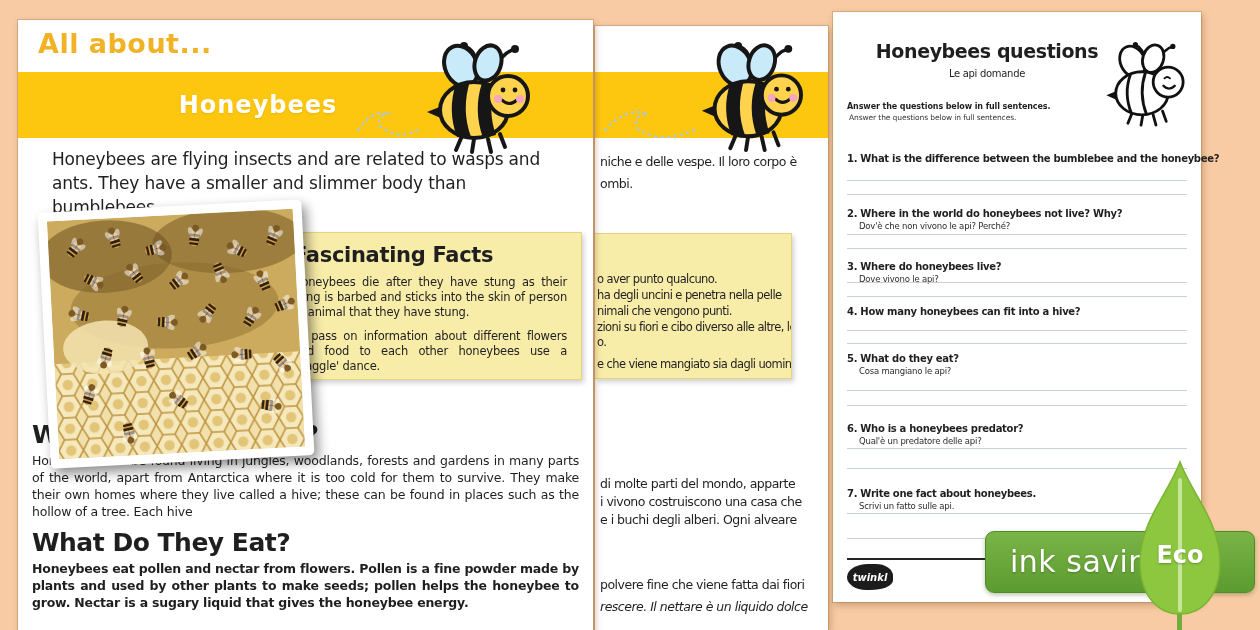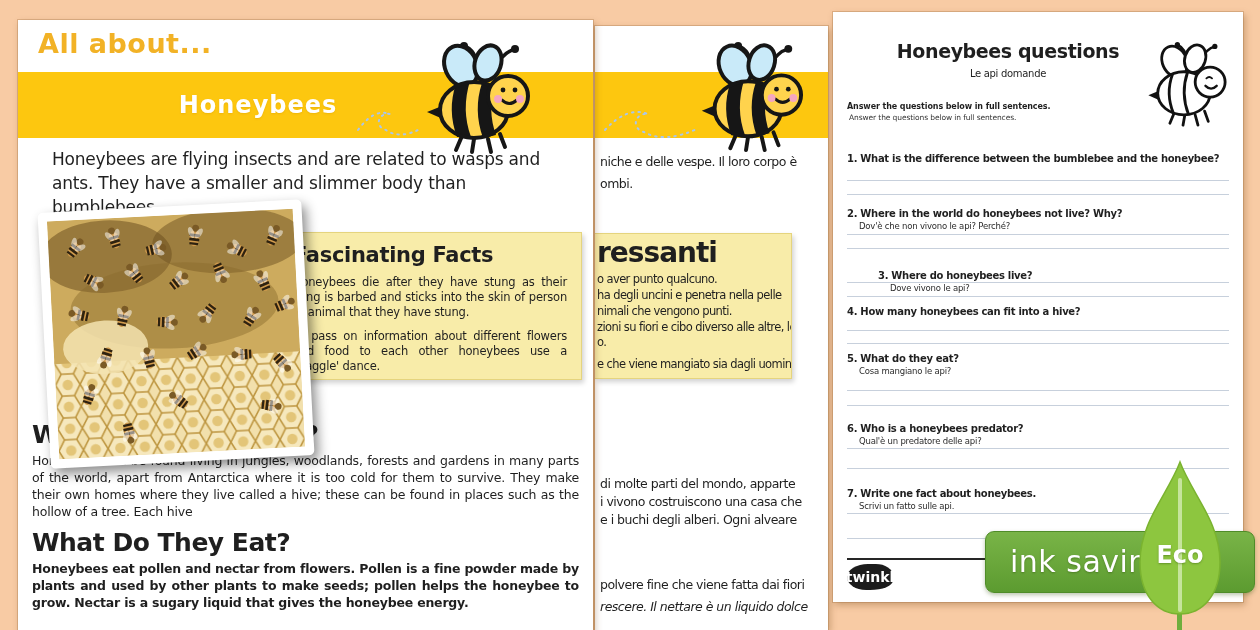--- a/index.html
+++ b/index.html
@@ -51,35 +51,35 @@
   #middle-page { left:595px; top:26px; width:233px; height:604px; z-index:1; overflow:hidden; }
   .m-line { position:absolute; left:5px; white-space:nowrap; font-size:12.5px; letter-spacing:-.5px; }
   #middle-page .facts-box-m {
     position:absolute; left:0; top:207px; width:197px; height:146px;
     background:#f8eca9; border:1px solid #e5d47e; border-left:none;
     box-shadow:2px 3px 5px rgba(0,0,0,.18); overflow:hidden;
   }
   .facts-title-m { position:absolute; left:2px; top:2px; font-size:28px; font-weight:bold; letter-spacing:-1px; }
   .fb-line { position:absolute; left:2px; white-space:nowrap; font-size:11.5px; letter-spacing:-.6px;text-align:center; }
   
-  #right-page { left:833px; top:12px; width:410px; height:590px; z-index:2;padding-left:40px; }
+  #right-page { left:833px; top:12px; width:368px; height:590px; z-index:2;padding-left:40px; }
   .r-title { position:absolute; left:0; width:100%; top:28px; text-align:center; font-size:19px; font-weight:bold; letter-spacing:-.4px; padding-right:60px; }
   .r-subtitle { position:absolute; left:0; width:100%; top:56px; text-align:center; font-size:10px; letter-spacing:-.3px; padding-right:60px; }
   .r-instr-en { position:absolute; left:14px; top:90px; font-size:8px; font-weight:bold; letter-spacing:-.1px; }
   .r-instr-it { position:absolute; left:16px; top:101px; font-size:7.5px; letter-spacing:-.1px; color:#333; }
   .q { position:absolute; left:14px; right:14px; }
   .q-en { font-size:10px; font-weight:bold; letter-spacing:-.3px; white-space:nowrap; }
   .q-it { font-size:8.5px; letter-spacing:-.2px; margin:2px 0 0 12px; color:#2b2b2b; }
   .ans-line { position:absolute; left:14px; right:14px; height:0; border-top:1px solid #c7d0dc; }
   .footer-line { position:absolute; left:14px; top:546px; width:256px; height:2px; background:#262626; }
   .twinkl-logo {
     position:absolute; left:14px; top:552px; width:46px; height:26px;
     background:#1c1c1c; color:#ffffff;
     border-radius:55% 45% 60% 50% / 60% 55% 45% 60%;
-    font-size:14px; font-weight:bold;
+    font-size:10px; font-style:italic; font-weight:bold;
     display:flex; align-items:center; justify-content:center;
   }
   
   #eco-badge {
     position:absolute; left:985px; top:531px; width:270px; height:62px; z-index:8;
     background:linear-gradient(#79b447,#5c9b30);
     border:1px solid #4f8c28; border-radius:9px;
     box-shadow:0 2px 4px rgba(60,90,20,.35);
   }
   .eco-label {
@@ -218,21 +218,20 @@
   <svg class="trail" style="left:8px; top:76px;" width="100" height="42" viewBox="0 0 100 42">
     <path d="M2,28 Q24,4 45,12 A10,9 0 1 0 41,30 Q62,42 96,26" fill="none" stroke="#a9c6ec" stroke-width="2" stroke-dasharray="1.5 5" stroke-linecap="round"></path>
   </svg>
   <svg class="bee-svg" style="left:96px; top:12px;" width="114" height="118" viewBox="0 0 116 120">
     <use href="#cartoon-bee"></use>
   </svg>
   <div class="m-line" style="top:128px;">niche e delle vespe. Il loro corpo è</div>
   <div class="m-line" style="top:150px;">ombi.</div>
 
   <div class="facts-box-m">
-    <div class="facts-title-m">ressanti</div>
     <div class="fb-line" style="top:38px;">o aver punto qualcuno.</div>
     <div class="fb-line" style="top:54px;">ha degli uncini e penetra nella pelle</div>
     <div class="fb-line" style="top:70px;">nimali che vengono punti.</div>
     <div class="fb-line" style="top:86px;">zioni su fiori e cibo diverso alle altre, le</div>
     <div class="fb-line" style="top:101px;">o.</div>
     <div class="fb-line" style="top:123px;">e che viene mangiato sia dagli uomini</div>
   </div>
 
   <div class="m-line" style="top:450px;">di molte parti del mondo, apparte</div>
   <div class="m-line" style="top:468px;">i vivono costruiscono una casa che</div>
@@ -256,21 +255,21 @@
   <div class="ans-line" style="top:168px;"></div>
   <div class="ans-line" style="top:182px;"></div>
 
   <div class="q" style="top:196px;">
     <div class="q-en"><span>2.</span> <span>Where in the world do honeybees not live? Why?</span></div>
     <div class="q-it">Dov'è che non vivono le api? Perché?</div>
   </div>
   <div class="ans-line" style="top:222px;"></div>
   <div class="ans-line" style="top:236px;"></div>
 
-  <div class="q" style="top:258px;margin-left:31px;">
+  <div class="q" style="top:249px;">
     <div class="q-en"><span>3.</span> <span>Where do honeybees live?</span></div>
     <div class="q-it">Dove vivono le api?</div>
   </div>
   <div class="ans-line" style="top:270px;"></div>
   <div class="ans-line" style="top:284px;"></div>
 
   <div class="q" style="top:294px;">
     <div class="q-en"><span>4.</span> <span>How many honeybees can fit into a hive?</span></div>
   </div>
   <div class="ans-line" style="top:318px;"></div>

